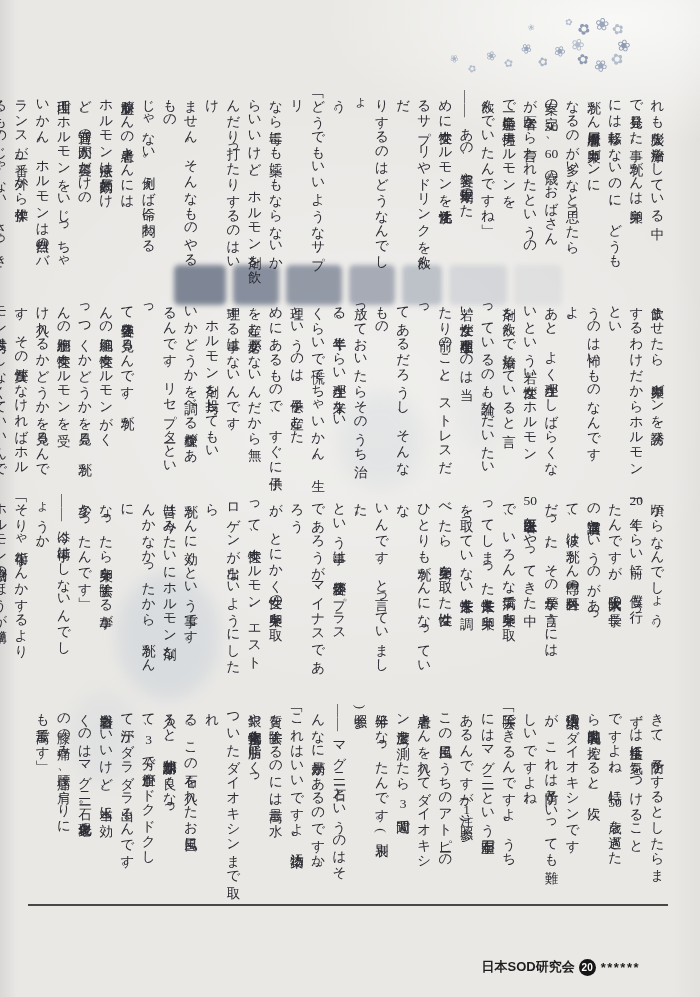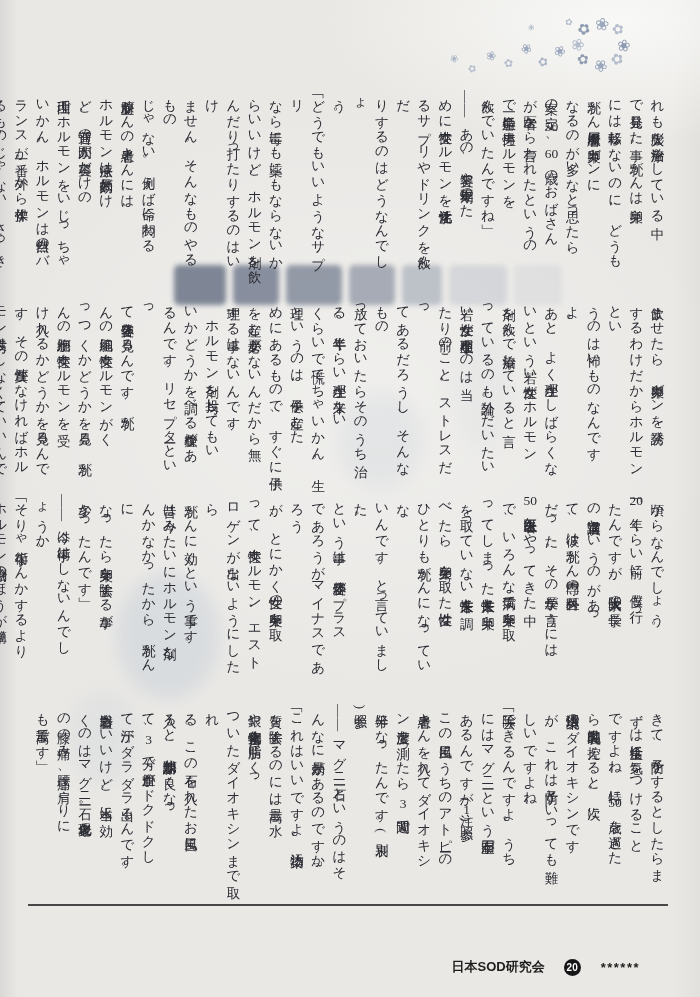--- a/index.html
+++ b/index.html
@@ -41,21 +41,21 @@
   .g6{width:58px;background:#6d7a94;opacity:.18;height:32px;}
   .g7{width:48px;background:#8b96ac;opacity:.12;}
   .smudge{position:absolute;border-radius:50%;z-index:1;}
   .s1{left:338px;top:392px;width:84px;height:96px;background:#aeb9c9;opacity:.16;filter:blur(9px);}
   .s2{left:116px;top:572px;width:104px;height:128px;background:#9fb0c6;opacity:.20;filter:blur(7px);}
   .s3{left:68px;top:692px;width:72px;height:92px;background:#a8b6c8;opacity:.12;filter:blur(9px);}
   .s4{left:452px;top:330px;width:60px;height:120px;background:#b6c0ce;opacity:.10;filter:blur(10px);}
 
   .footer-rule{position:absolute;top:904px;left:28px;width:640px;height:2px;background:#474747;z-index:3;}
 
-  .footer{position:absolute;top:958px;right:60px;display:flex;align-items:center;gap:19px;
+  .footer{position:absolute;top:958px;right:60px;display:flex;align-items:center;gap:4px;
     font-family:"Liberation Sans","DejaVu Sans",sans-serif;font-weight:bold;
     font-size:13px;color:#1d1d1d;z-index:3;}
   .page-circle{width:17px;height:17px;border-radius:50%;background:#161616;color:#fff;
     font-size:10px;display:flex;align-items:center;justify-content:center;flex:0 0 auto;}
   .stars{letter-spacing:1.5px;font-size:13px;margin-left:1px;}
 </style>
 </head>
 <body>
 
 <div class="ornament">

